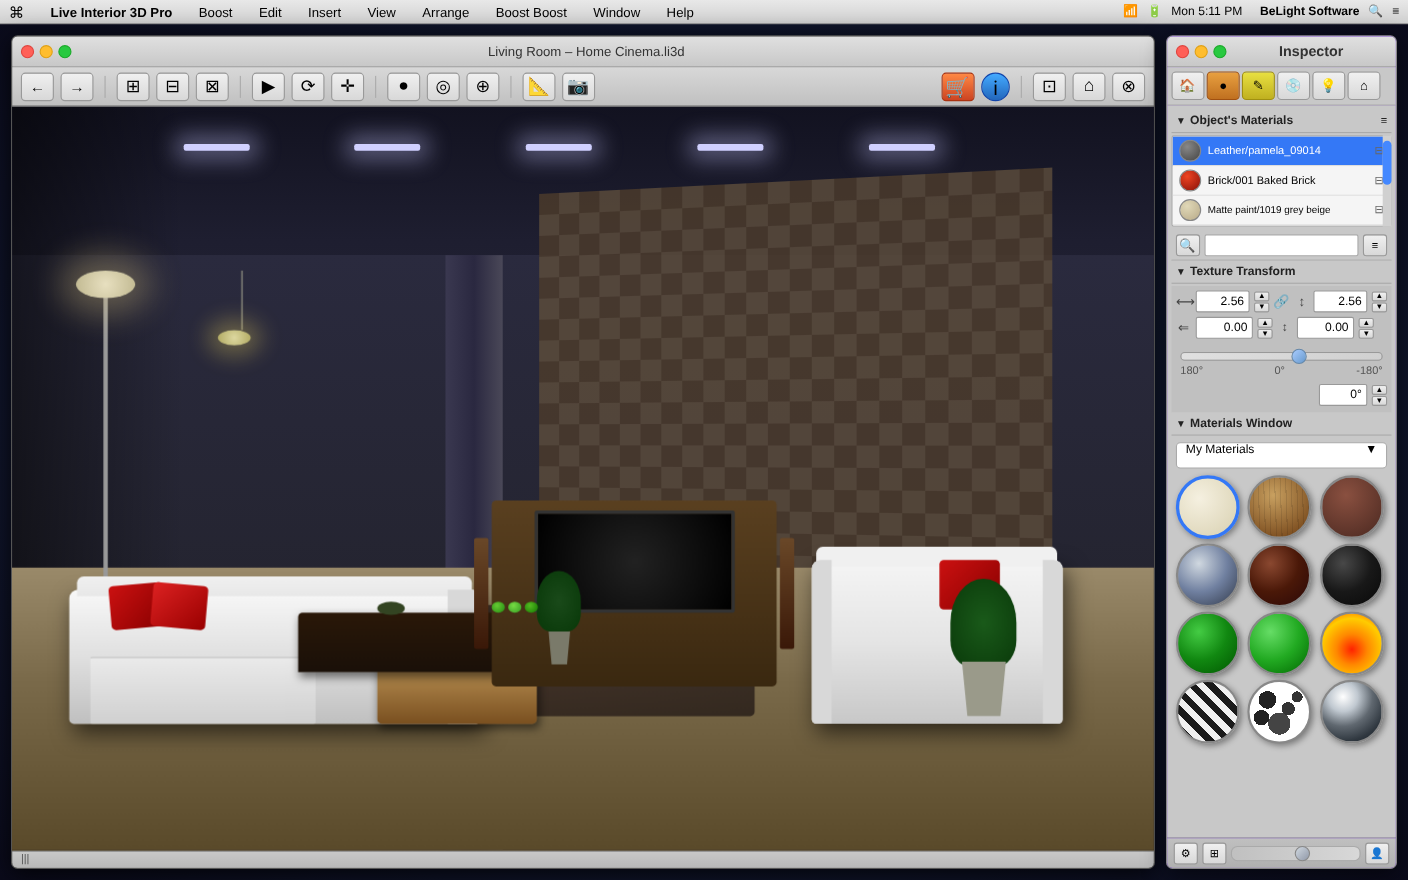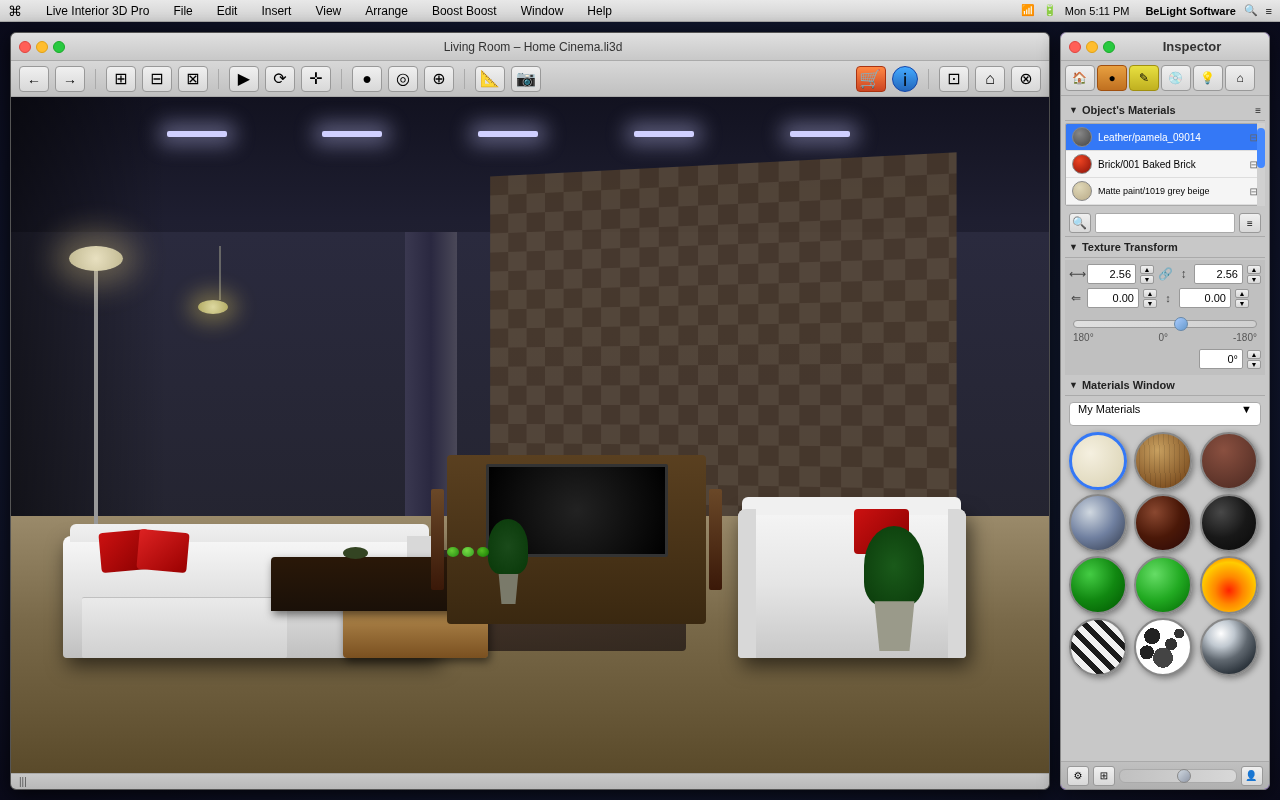--- a/index.html
+++ b/index.html
@@ -582,22 +582,22 @@
       background: linear-gradient(180deg, #2a1808 0%, #1a1008 100%);
       border-radius: 4px 4px 0 0;
       box-shadow: 2px 4px 8px rgba(0,0,0,0.5);
     }
   </style>
 </head>
 <body>
 
 <div id="menubar">
   <span class="apple-logo">⌘</span>
-  <span class="menu-item" style="font-weight:normal;">Live Interior 3D Pro</span>
-  <span class="menu-item">File</span>
+  <span class="menu-item" style="font-weight:bold;">Live Interior 3D Pro</span>
+  <span class="menu-item">Boost</span>
   <span class="menu-item">Edit</span>
   <span class="menu-item">Insert</span>
   <span class="menu-item">View</span>
   <span class="menu-item">Arrange</span>
   <span class="menu-item">Boost Boost</span>
   <span class="menu-item">Window</span>
   <span class="menu-item">Help</span>
   <span class="spacer"></span>
   <div class="right-items">
     <span>📶</span>

